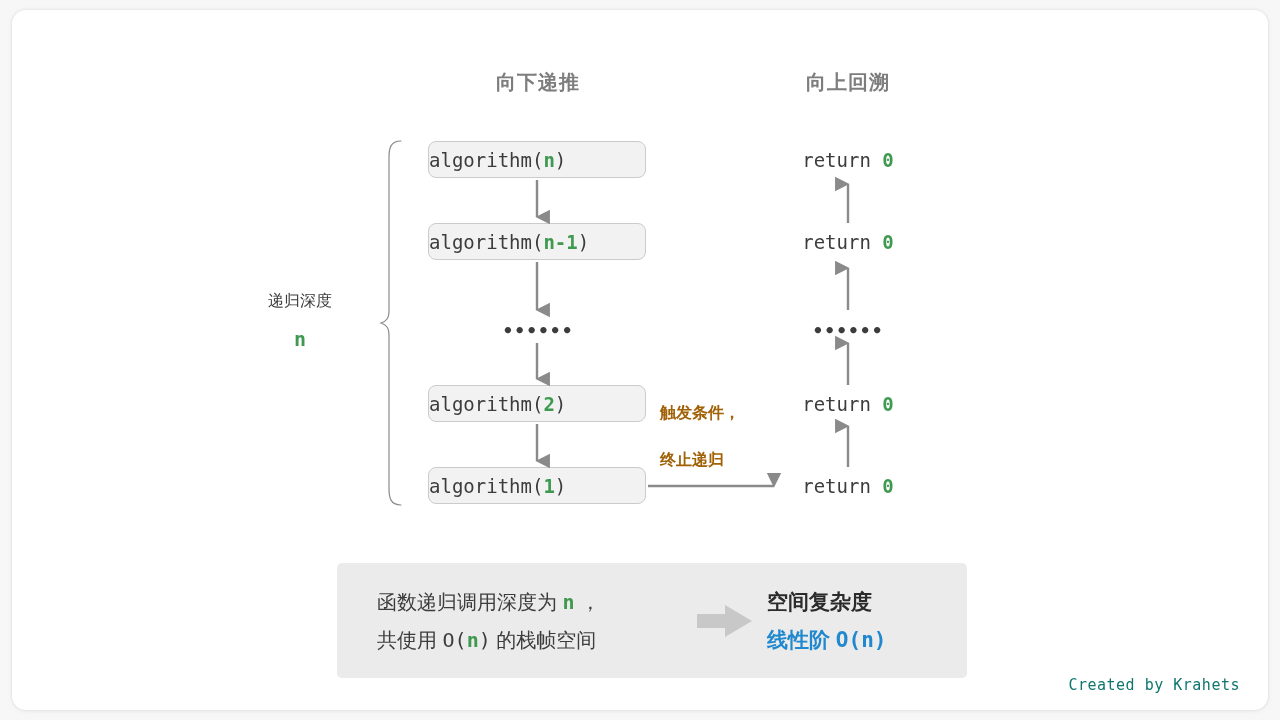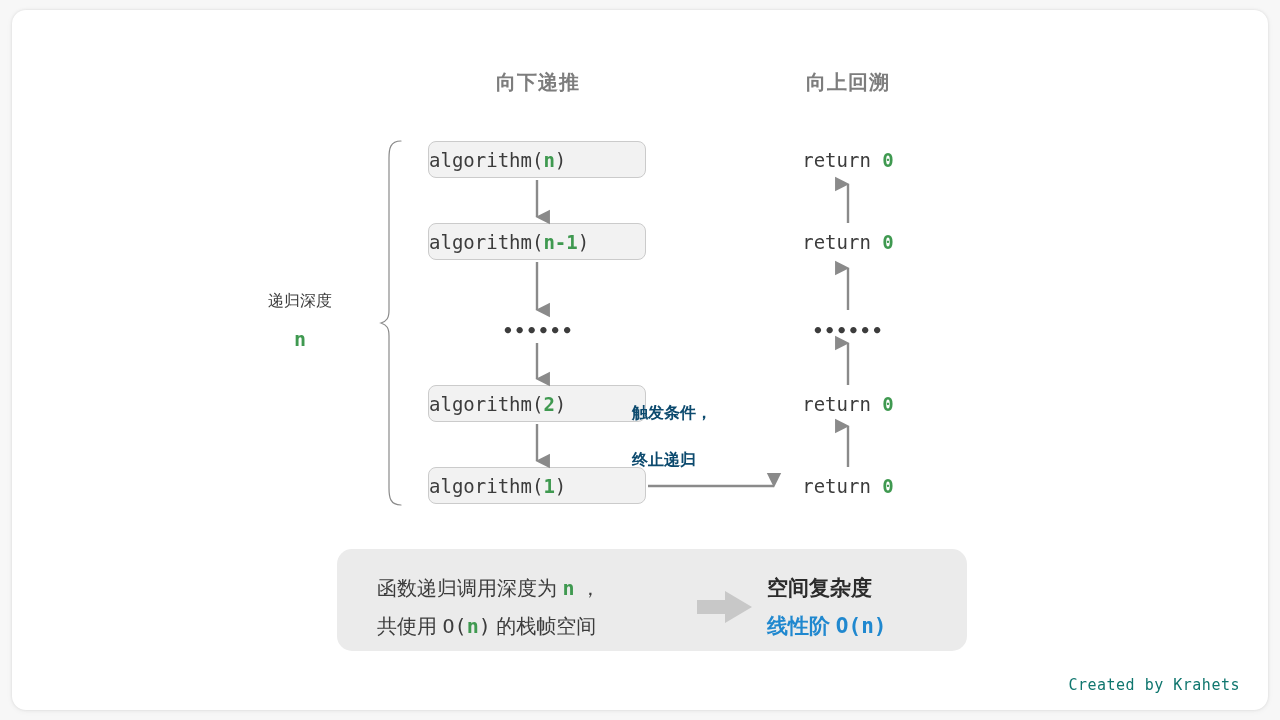--- a/index.html
+++ b/index.html
@@ -125,38 +125,38 @@
     text-align: center;
     font-family: "DejaVu Sans Mono", "Liberation Mono", monospace;
     font-size: 20px;
     font-weight: bold;
     color: #3f9950;
   }
 
   
   .note-line {
     position: absolute;
-    left: 620px;
+    left: 648px;
     font-size: 16px;
     font-weight: bold;
-    color: #0c4a6e;
+    color: #a16207;
     white-space: nowrap;
   }
   #note-1 { top: 393px; }
   #note-2 { top: 440px; }
 
   
   #summary {
     position: absolute;
     left: 325px;
-    top: 539px;
+    top: 553px;
     width: 630px;
-    height: 102px;
+    height: 115px;
     background: #ebebeb;
-    border-radius: 15px;
+    border-radius: 5px;
     box-sizing: border-box;
   }
   #summary-left {
     position: absolute;
     left: 40px;
     top: 20px;
     font-size: 20px;
     color: #3c3c3c;
     line-height: 38px;
     white-space: nowrap;

